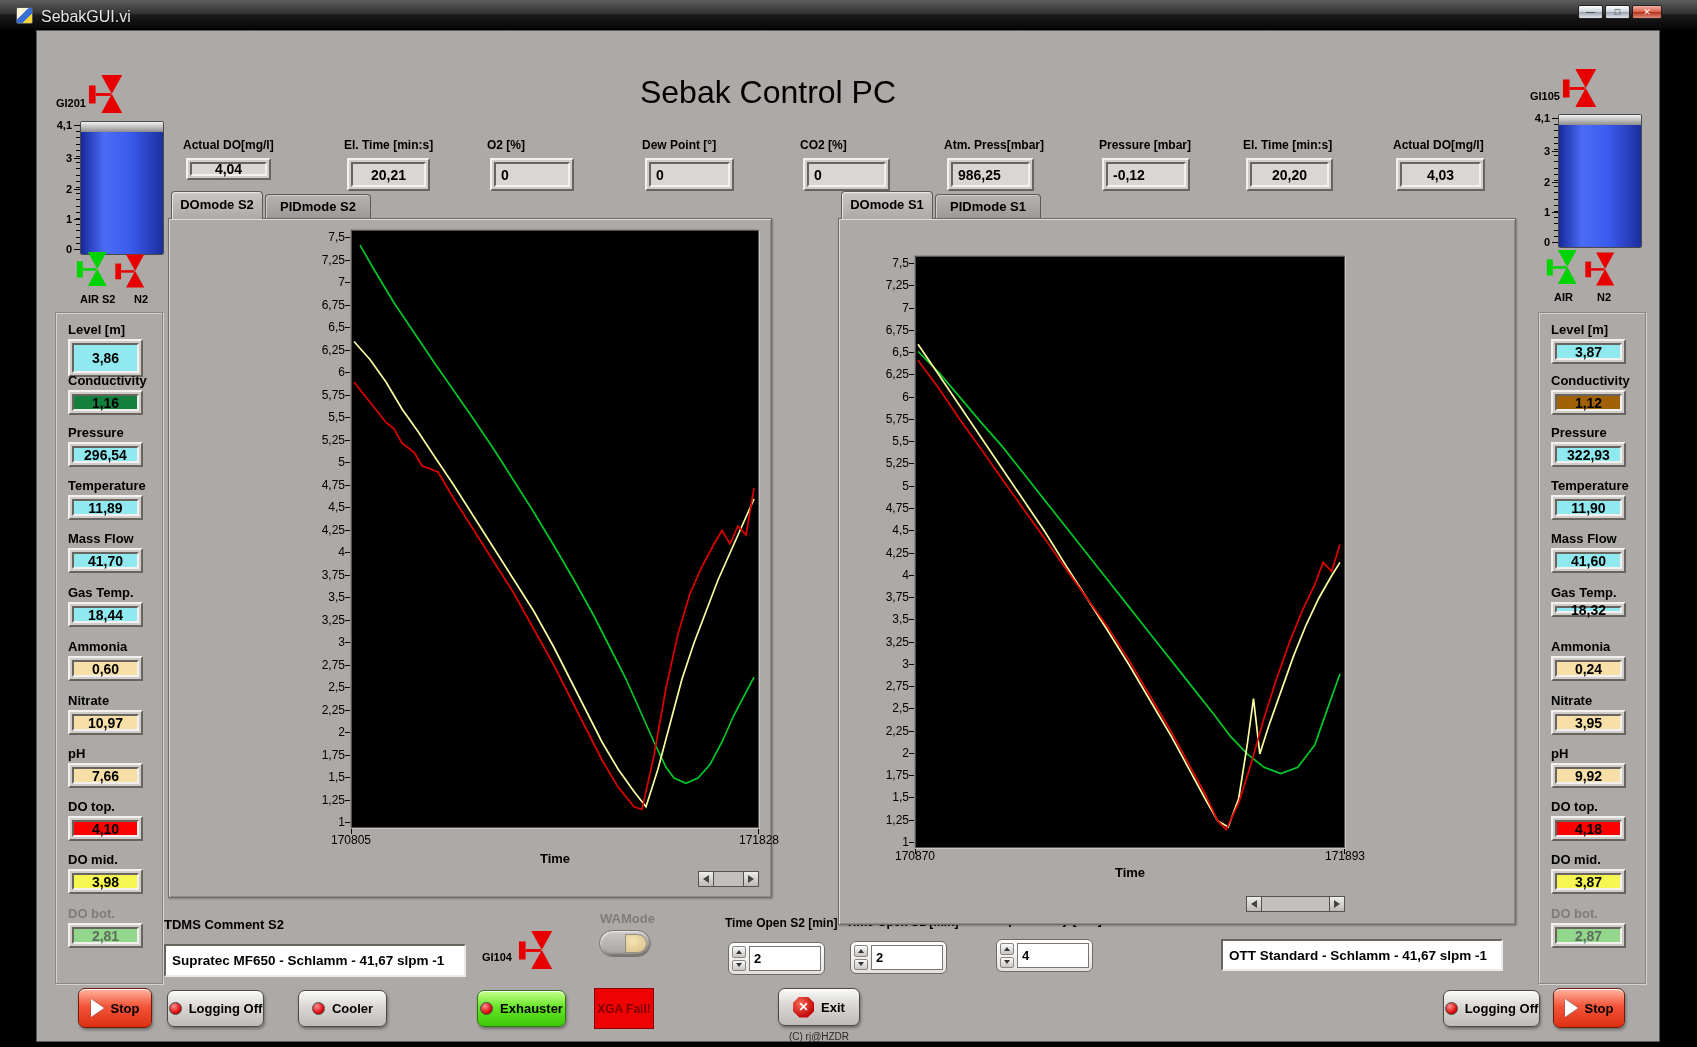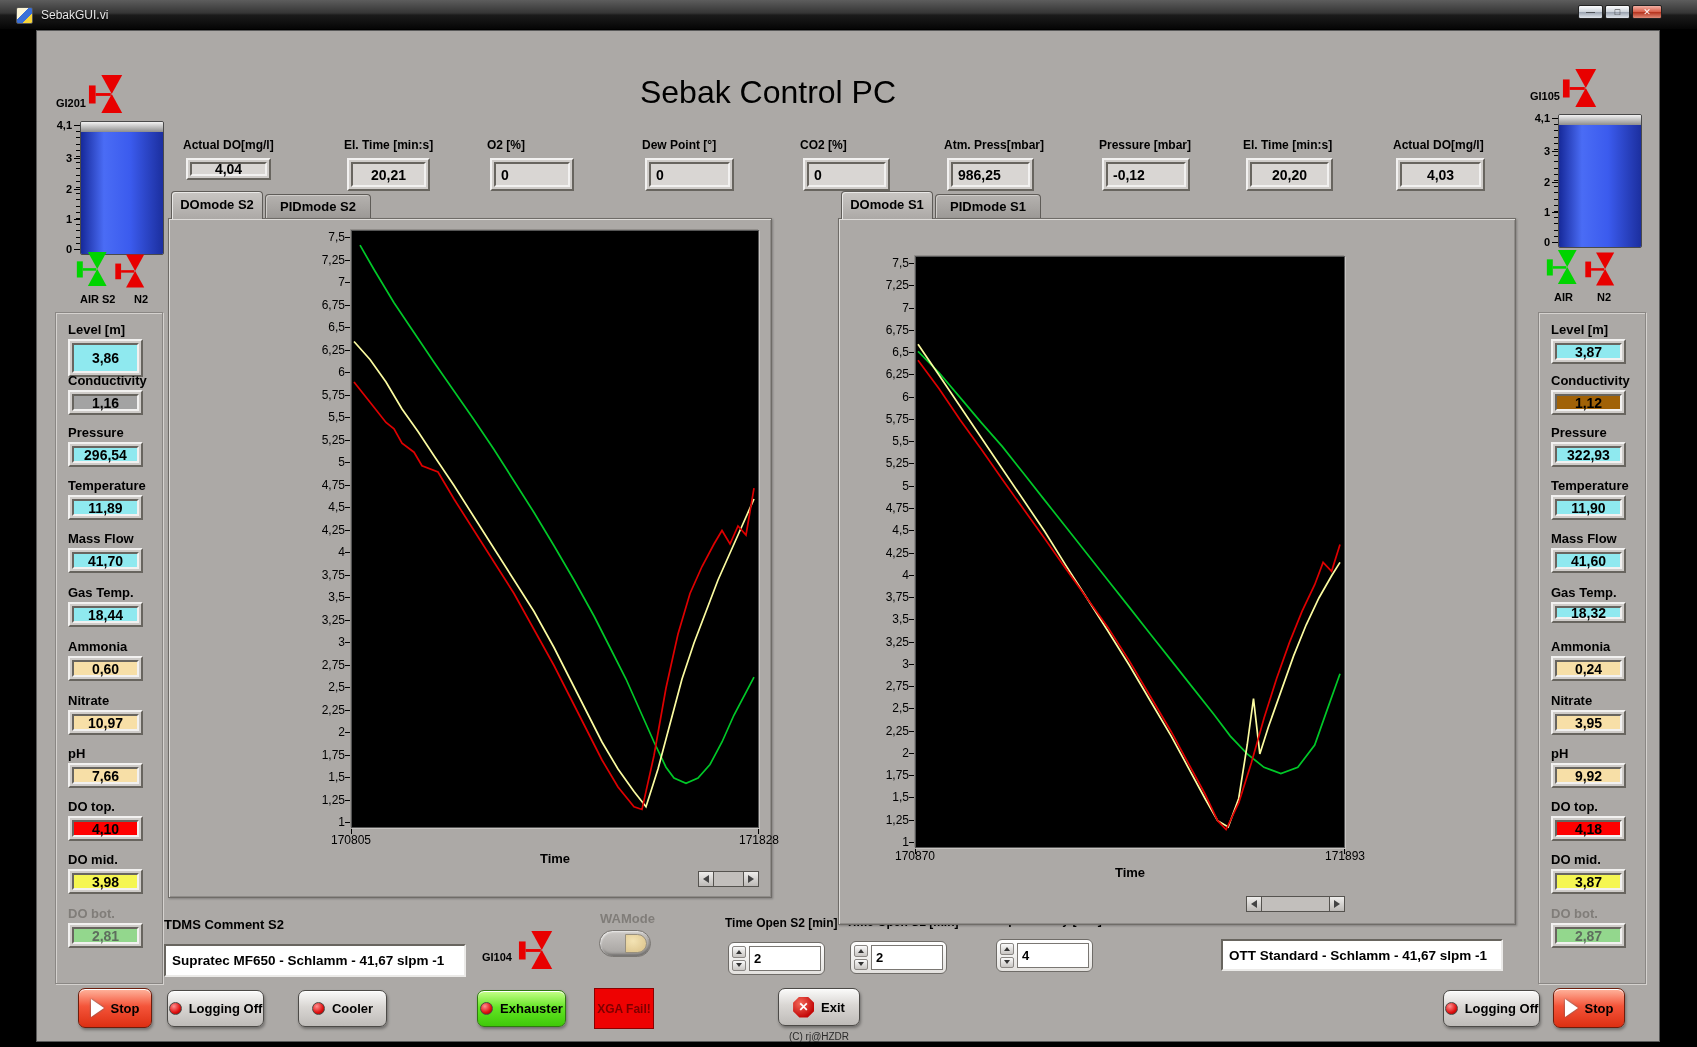--- a/index.html
+++ b/index.html
@@ -3,21 +3,21 @@
 <meta charset="utf-8">
 <style>
   * { box-sizing: border-box; margin: 0; padding: 0; }
   html,body { width:1697px; height:1047px; }
   body { background:#000; position:relative; font-family:"Liberation Sans",sans-serif; overflow:hidden; }
   
   .titlebar { position:absolute; left:0; top:0; width:1697px; height:30px;
     background:linear-gradient(#5d5d5d,#353535 45%,#1b1b1b 52%,#050505); border-bottom:1px solid #000; }
   .app-icon { position:absolute; left:16px; top:7px; width:17px; height:17px; border:1px solid #555;
     background:linear-gradient(135deg,#fdf6d8 0 40%,#3a6fd8 40% 70%,#f7d53a 70%); border-radius:2px; }
-  .title-text { position:absolute; left:41px; top:8px; font-size:12px; color:#e6e6e6; text-shadow:0 1px 1px #000; }
+  .title-text { position:absolute; left:41px; top:8px; font-size:16px; color:#e6e6e6; text-shadow:0 1px 1px #000; }
   .win-btn { position:absolute; top:5px; height:14px; width:25px; border:1px solid #222; border-radius:2px;
     background:linear-gradient(#fcfdfe,#cdd3da 48%,#9aa3b0 52%,#dfe4ea); color:#222; font-size:9px;
     display:flex; align-items:center; justify-content:center; line-height:1; }
   .win-btn.close { background:linear-gradient(#f3b0a4,#d9614c 48%,#b5331d 52%,#e08a77); color:#fff; }
   .main-panel { position:absolute; left:36px; top:30px; width:1624px; height:1012px; background:#ACA9A6;
     border:1px solid #5a5a5a; }
   .heading { position:absolute; left:618px; top:74px; width:300px; text-align:center; font-size:32px; color:#000; }
   
   .lbl { position:absolute; font-size:12px; font-weight:bold; color:#000; white-space:nowrap; }
   .lbl.dim { color:#807d79; }
@@ -398,21 +398,21 @@
       </div>
       <div class="spin-field" style="position: relative;">4</div>
     </div>
     <div class="panel-box" style="left: 55px; top: 312px; width: 108px; height: 672px; position: absolute;"></div>
     <div class="lbl" style="left: 68px; top: 322px; width: 100px; height: auto; position: absolute; font-size: 13px;">Level [m]</div>
     <div class="bezel-out" style="left: 68px; top: 339px; width: 75px; height: 38px; position: absolute;">
       <div class="bezel-in center" style="background: rgb(143, 233, 239);">3,86</div>
     </div>
     <div class="lbl" style="left: 68px; top: 373px; width: 100px; height: auto; position: absolute; font-size: 13px;">Conductivity</div>
     <div class="bezel-out" style="left: 68px; top: 390px; width: 75px; height: 25px; position: absolute;">
-      <div class="bezel-in center" style="background: #a3a3a3;">1,16</div>
+      <div class="bezel-in center" style="background: #15803d;">1,16</div>
     </div>
     <div class="lbl" style="left: 68px; top: 425px; width: 100px; height: auto; position: absolute; font-size: 13px;">Pressure</div>
     <div class="bezel-out" style="left: 68px; top: 442px; width: 75px; height: 25px; position: absolute;">
       <div class="bezel-in center" style="background: rgb(143, 233, 239);">296,54</div>
     </div>
     <div class="lbl" style="left: 68px; top: 478px; width: 100px; height: auto; position: absolute; font-size: 13px;">Temperature</div>
     <div class="bezel-out" style="left: 68px; top: 495px; width: 75px; height: 25px; position: absolute;">
       <div class="bezel-in center" style="background: rgb(143, 233, 239);">11,89</div>
     </div>
     <div class="lbl" style="left: 68px; top: 531px; width: 100px; height: auto; position: absolute; font-size: 13px;">Mass Flow</div>
@@ -462,21 +462,21 @@
     </div>
     <div class="lbl" style="left: 1551px; top: 478px; width: 100px; height: auto; position: absolute; font-size: 13px;">Temperature</div>
     <div class="bezel-out" style="left: 1551px; top: 495px; width: 75px; height: 25px; position: absolute;">
       <div class="bezel-in center" style="background: rgb(143, 233, 239);">11,90</div>
     </div>
     <div class="lbl" style="left: 1551px; top: 531px; width: 100px; height: auto; position: absolute; font-size: 13px;">Mass Flow</div>
     <div class="bezel-out" style="left: 1551px; top: 548px; width: 75px; height: 25px; position: absolute;">
       <div class="bezel-in center" style="background: rgb(143, 233, 239);">41,60</div>
     </div>
     <div class="lbl" style="left: 1551px; top: 585px; width: 100px; height: auto; position: absolute; font-size: 13px;">Gas Temp.</div>
-    <div class="bezel-out" style="left: 1551px; top: 602px; width: 75px; height: 21px; position: absolute;">
+    <div class="bezel-out" style="left: 1551px; top: 602px; width: 75px; height: 15px; position: absolute;">
       <div class="bezel-in center" style="background: rgb(143, 233, 239);">18,32</div>
     </div>
     <div class="lbl" style="left: 1551px; top: 639px; width: 100px; height: auto; position: absolute; font-size: 13px;">Ammonia</div>
     <div class="bezel-out" style="left: 1551px; top: 656px; width: 75px; height: 25px; position: absolute;">
       <div class="bezel-in center" style="background: rgb(247, 223, 167);">0,24</div>
     </div>
     <div class="lbl" style="left: 1551px; top: 693px; width: 100px; height: auto; position: absolute; font-size: 13px;">Nitrate</div>
     <div class="bezel-out" style="left: 1551px; top: 710px; width: 75px; height: 25px; position: absolute;">
       <div class="bezel-in center" style="background: rgb(247, 223, 167);">3,95</div>
     </div>

